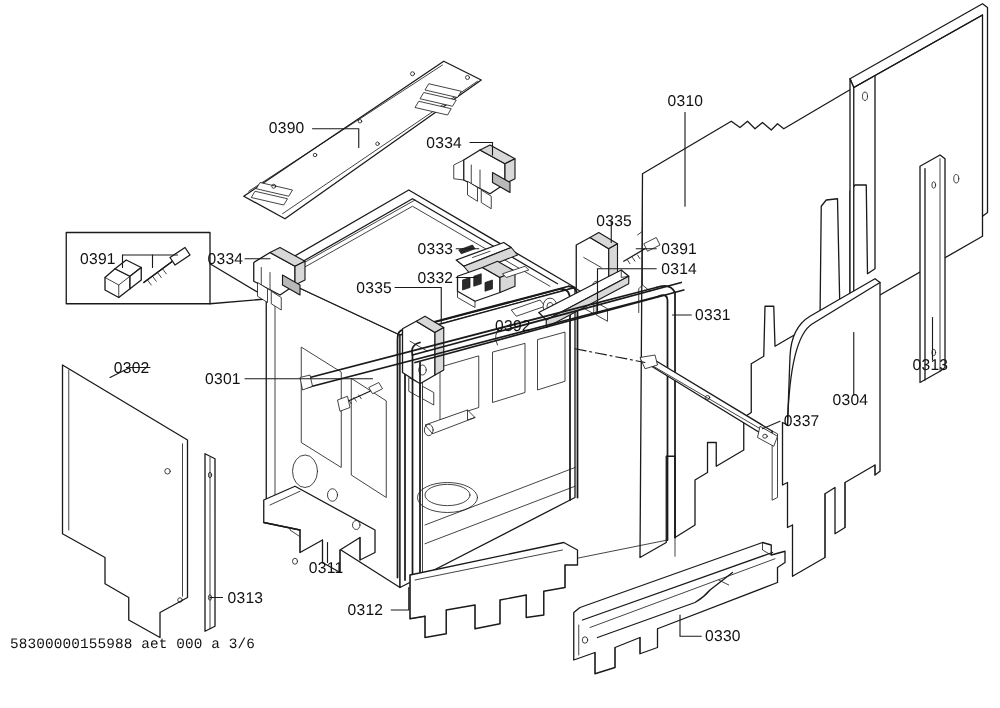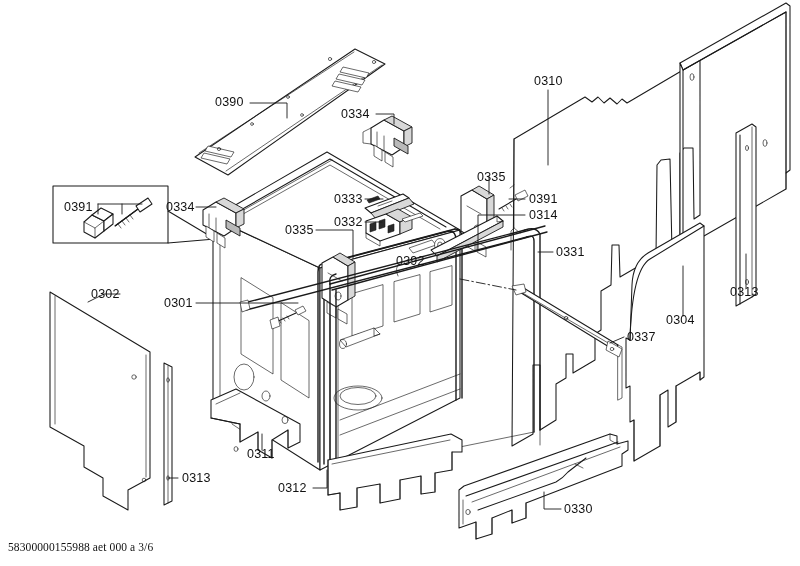--- a/index.html
+++ b/index.html
@@ -27,22 +27,22 @@
   }
   .lbl {
     font-family: "Liberation Sans", sans-serif;
     font-size: 12.5px;
     fill: #111111;
     letter-spacing: 0.2px;
   }
   #footer-text {
     position: absolute;
     left: 8px;
-    top: 541px;
-    font-family: Liberation Serif, serif;
+    top: 509px;
+    font-family: Liberation Mono, monospace;
     font-size: 11.5px;
     color: #111111;
     letter-spacing: 0.1px;
     white-space: nowrap;
   }
   
   .ln  { fill: none; stroke: #1a1a1a; stroke-width: 1.05; stroke-linejoin: round; stroke-linecap: round; }
   .ln-t{ fill: none; stroke: #1a1a1a; stroke-width: 0.65; stroke-linejoin: round; stroke-linecap: round; }
   .ln-h{ fill: none; stroke: #1a1a1a; stroke-width: 1.4;  stroke-linejoin: round; stroke-linecap: round; }
   .leader { fill: none; stroke: #1a1a1a; stroke-width: 0.9; stroke-linecap: round; }

